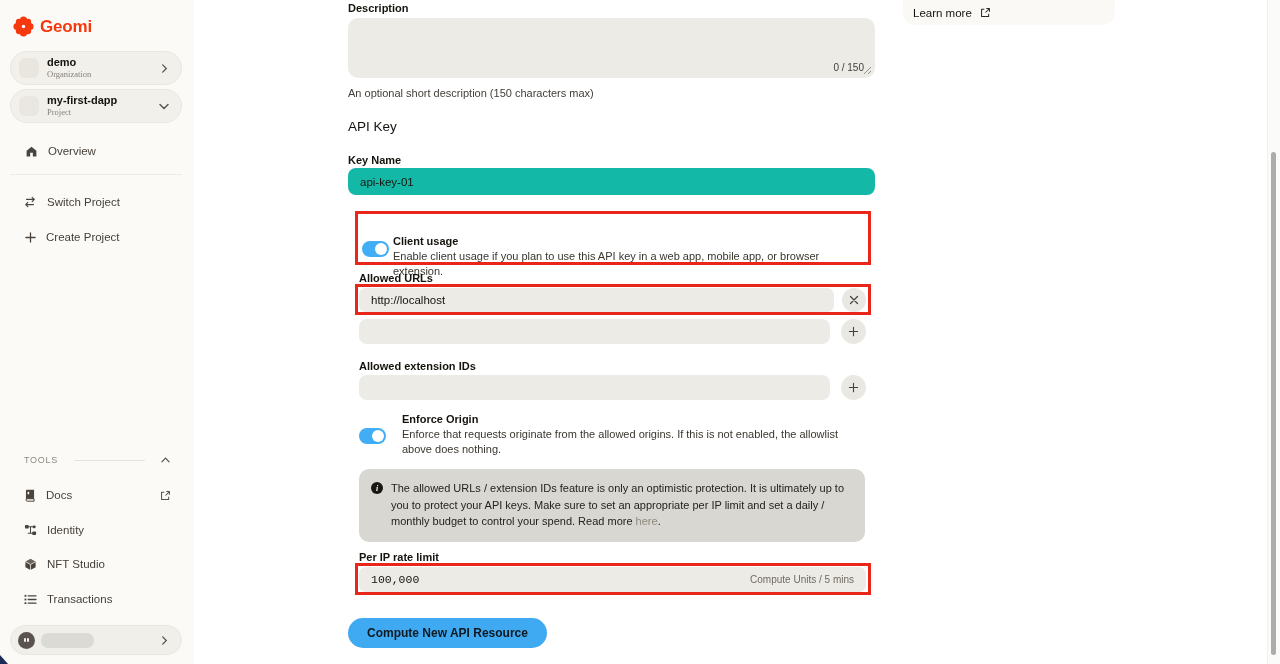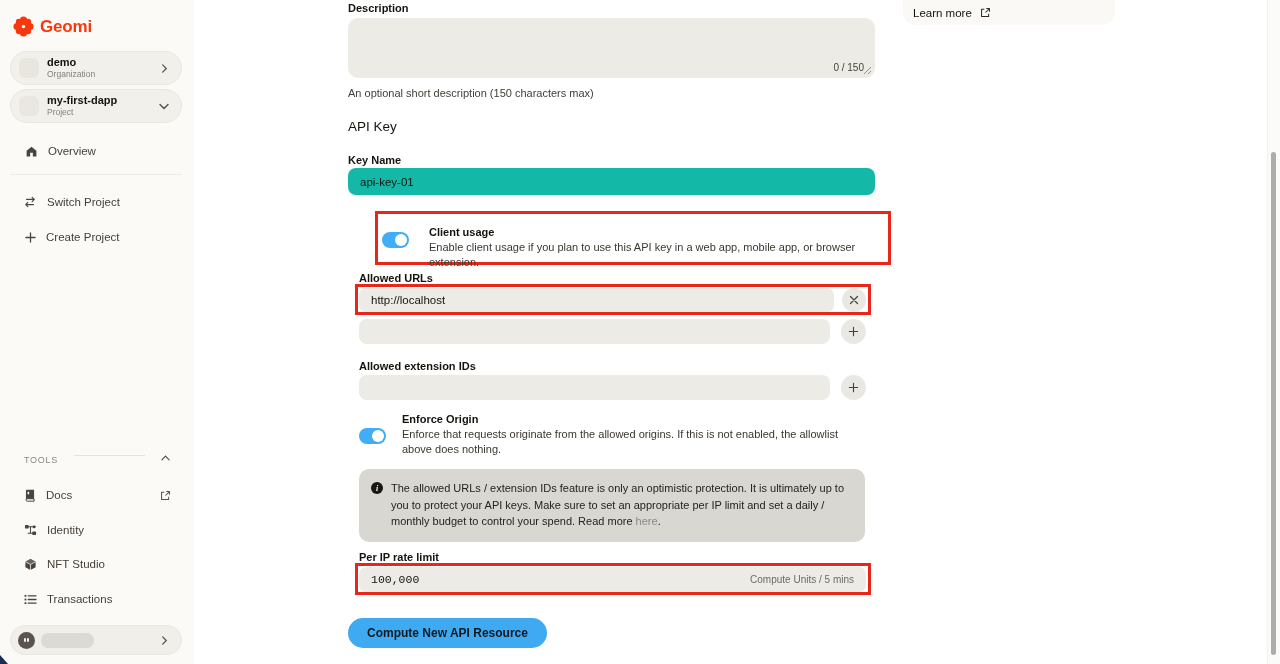--- a/index.html
+++ b/index.html
@@ -18,33 +18,33 @@
   .brand { position:absolute; left:13px; top:16px; display:flex; align-items:center; gap:6px; }
   .brand-name { color:#f6380e; font-size:17px; font-weight:bold; letter-spacing:-0.2px; }
 
   .side-card {
     position:absolute; left:10px; width:172px; height:34px;
     background:#f2f0eb; border:1px solid #e9e7e1; border-radius:17px;
     display:flex; align-items:center; gap:8px; padding:0 12px 0 8px; cursor:pointer;
   }
   .side-card .avatar { width:20px; height:20px; border-radius:6px; background:#e9e6e0; flex:none; }
   .card-name { font-size:11px; font-weight:bold; color:#16130e; line-height:1.2; }
-  .card-type { font-size:8.5px; color:#86817a; font-family:Liberation Sans, sans-serif; line-height:1.3; }
+  .card-type { font-size:8.5px; color:#86817a; font-family:Liberation Serif, serif; line-height:1.3; }
   .side-card .chev { margin-left:auto; }
 
   .nav-row {
     position:absolute; left:0; width:193px; height:20px;
     display:flex; align-items:center; gap:10px; padding-left:25px;
     font-size:11.5px; color:#453f38; cursor:pointer;
   }
   .side-divider { position:absolute; left:10px; top:174px; width:172px; height:1px; background:#ecebe6; }
 
   .tools-header {
     position:absolute; left:24px; top:455px; width:146px;
-    display:flex; gap:16px; cursor:pointer;
+    display:flex; align-items:center; gap:16px; cursor:pointer;
   }
   .tools-header .lab { font-size:9px; letter-spacing:0.7px; color:#8c8880; }
   .tools-header .line { flex:1; height:1px; background:#e5e3de; }
   .tool-row {
     position:absolute; left:0; width:193px; height:20px;
     display:flex; align-items:center; gap:10px; padding:0 22px 0 24px;
     font-size:11.5px; color:#453f38; cursor:pointer;
   }
   .tool-row .ext { margin-left:auto; }
 
@@ -98,21 +98,21 @@
 
   .section-heading { font-size:13.5px; font-weight:500; color:#16130e; }
 
   .text-input {
     background:#14b8a6; border:none; border-radius:8px; outline:none;
     font-family:inherit; font-size:11.5px; color:#16130e; padding:0 12px;
   }
   #key-name-input { top:168px; left:0; width:527px; height:27px; position:absolute; }
 
   .red-box { position:absolute; border:3px solid #e8271a; background:#ffffff; }
-  .red1 { top:211px; left:7px; width:516px; height:54px; display:flex; gap:20px; padding:12px 8px 0 4px;margin-left:20px; }
+  .red1 { top:211px; left:7px; width:516px; height:54px; display:flex; gap:4px; padding:21px 8px 0 4px; }
   .red2 { top:284px; left:7px; width:516px; height:31px; display:flex; align-items:center; gap:8px; padding:0 2px 0 1px; }
   .red3 { top:563px; left:7px; width:516px; height:32px; display:flex; align-items:center; padding:0 2px 0 1px; }
 
   .toggle {
     width:27px; height:16px; border-radius:9px; background:#41adf5;
     position:relative; flex:none; cursor:pointer;
   }
   .toggle::after {
     content:""; position:absolute; right:2px; top:2px; width:12px; height:12px;
     border-radius:50%; background:#ffffff;

